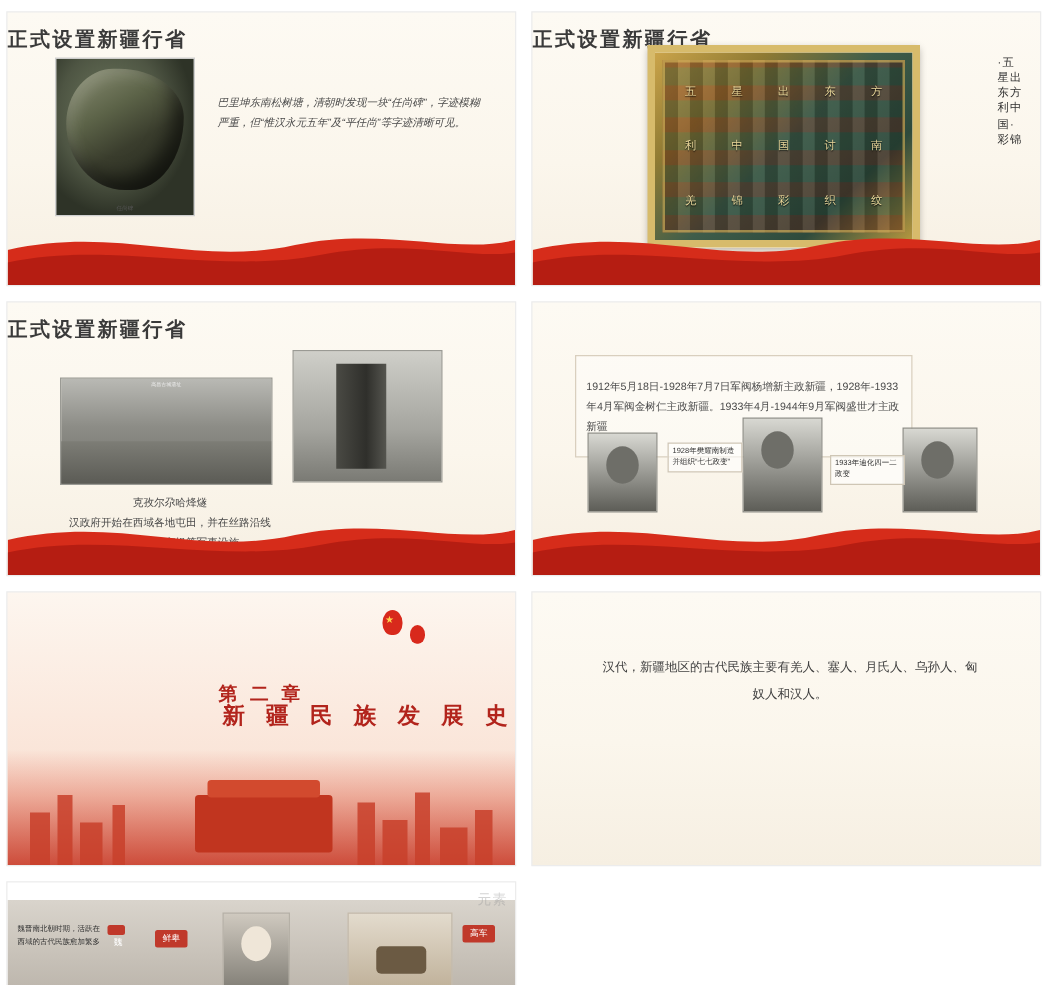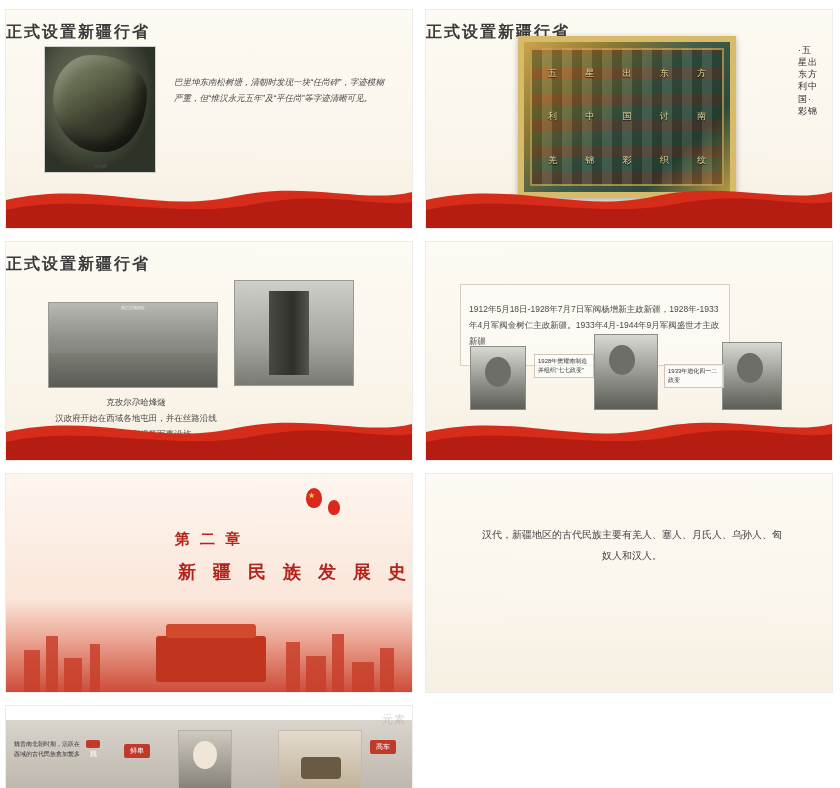--- a/index.html
+++ b/index.html
@@ -45,21 +45,21 @@
   .s4 .p1{left:44px;top:104px;}
   .s4 .p2{left:168px;top:92px;width:62px;height:74px;}
   .s4 .p3{left:296px;top:100px;width:58px;height:66px;}
   .s4 .note{position:absolute;font-size:6px;color:#333;line-height:1.5;border:1px solid #cfc6b5;background:rgba(255,255,255,.6);padding:2px 3px;}
   .s4 .n1{left:108px;top:112px;width:52px;}
   .s4 .n2{left:238px;top:122px;width:52px;}
   
   .s5 .para{position:absolute;left:44px;top:56px;width:318px;font-size:9px;line-height:2.1;color:#4a4a4a;}
   
   .s6{background:linear-gradient(180deg,#fdf6ef 0%,#fbe9de 45%,#f7d9c9 100%);}
-  .s6 .ch{position:absolute;left:0;right:0;top:56px;text-align:center;color:#b2241c;font-size:15px;font-weight:bold;letter-spacing:3px;}
+  .s6 .ch{position:absolute;left:0;right:0;top:72px;text-align:center;color:#b2241c;font-size:15px;font-weight:bold;letter-spacing:3px;}
   .s6 .chsub{position:absolute;left:0;right:0;top:86px;text-align:right;color:#b2241c;font-size:18px;font-weight:bold;letter-spacing:6px;}
   .s6 .skyline{position:absolute;left:0;right:0;bottom:0;height:92px;background:
      linear-gradient(180deg,rgba(226,76,47,0) 0%,rgba(214,70,45,.35) 40%,rgba(198,52,34,.85) 100%);}
   .s6 .bldg{position:absolute;bottom:0;background:#c8402a;opacity:.85;}
   .s6 .gate{position:absolute;left:150px;bottom:10px;width:110px;height:46px;background:#c1351f;border-radius:3px;}
   .s6 .gate:before{content:"";position:absolute;left:10px;top:-12px;right:10px;height:14px;background:#d24a2e;border-radius:3px;}
   .s6 .balloon{position:absolute;width:16px;height:20px;background:#d8291c;border-radius:50% 50% 45% 45%;}
   .s6 .star{position:absolute;color:#ffd34d;font-size:8px;}
   
   .s7 .para{position:absolute;left:56px;top:34px;width:300px;text-align:center;font-size:10px;line-height:2.1;color:#3f3f3f;margin-top:16px;}

